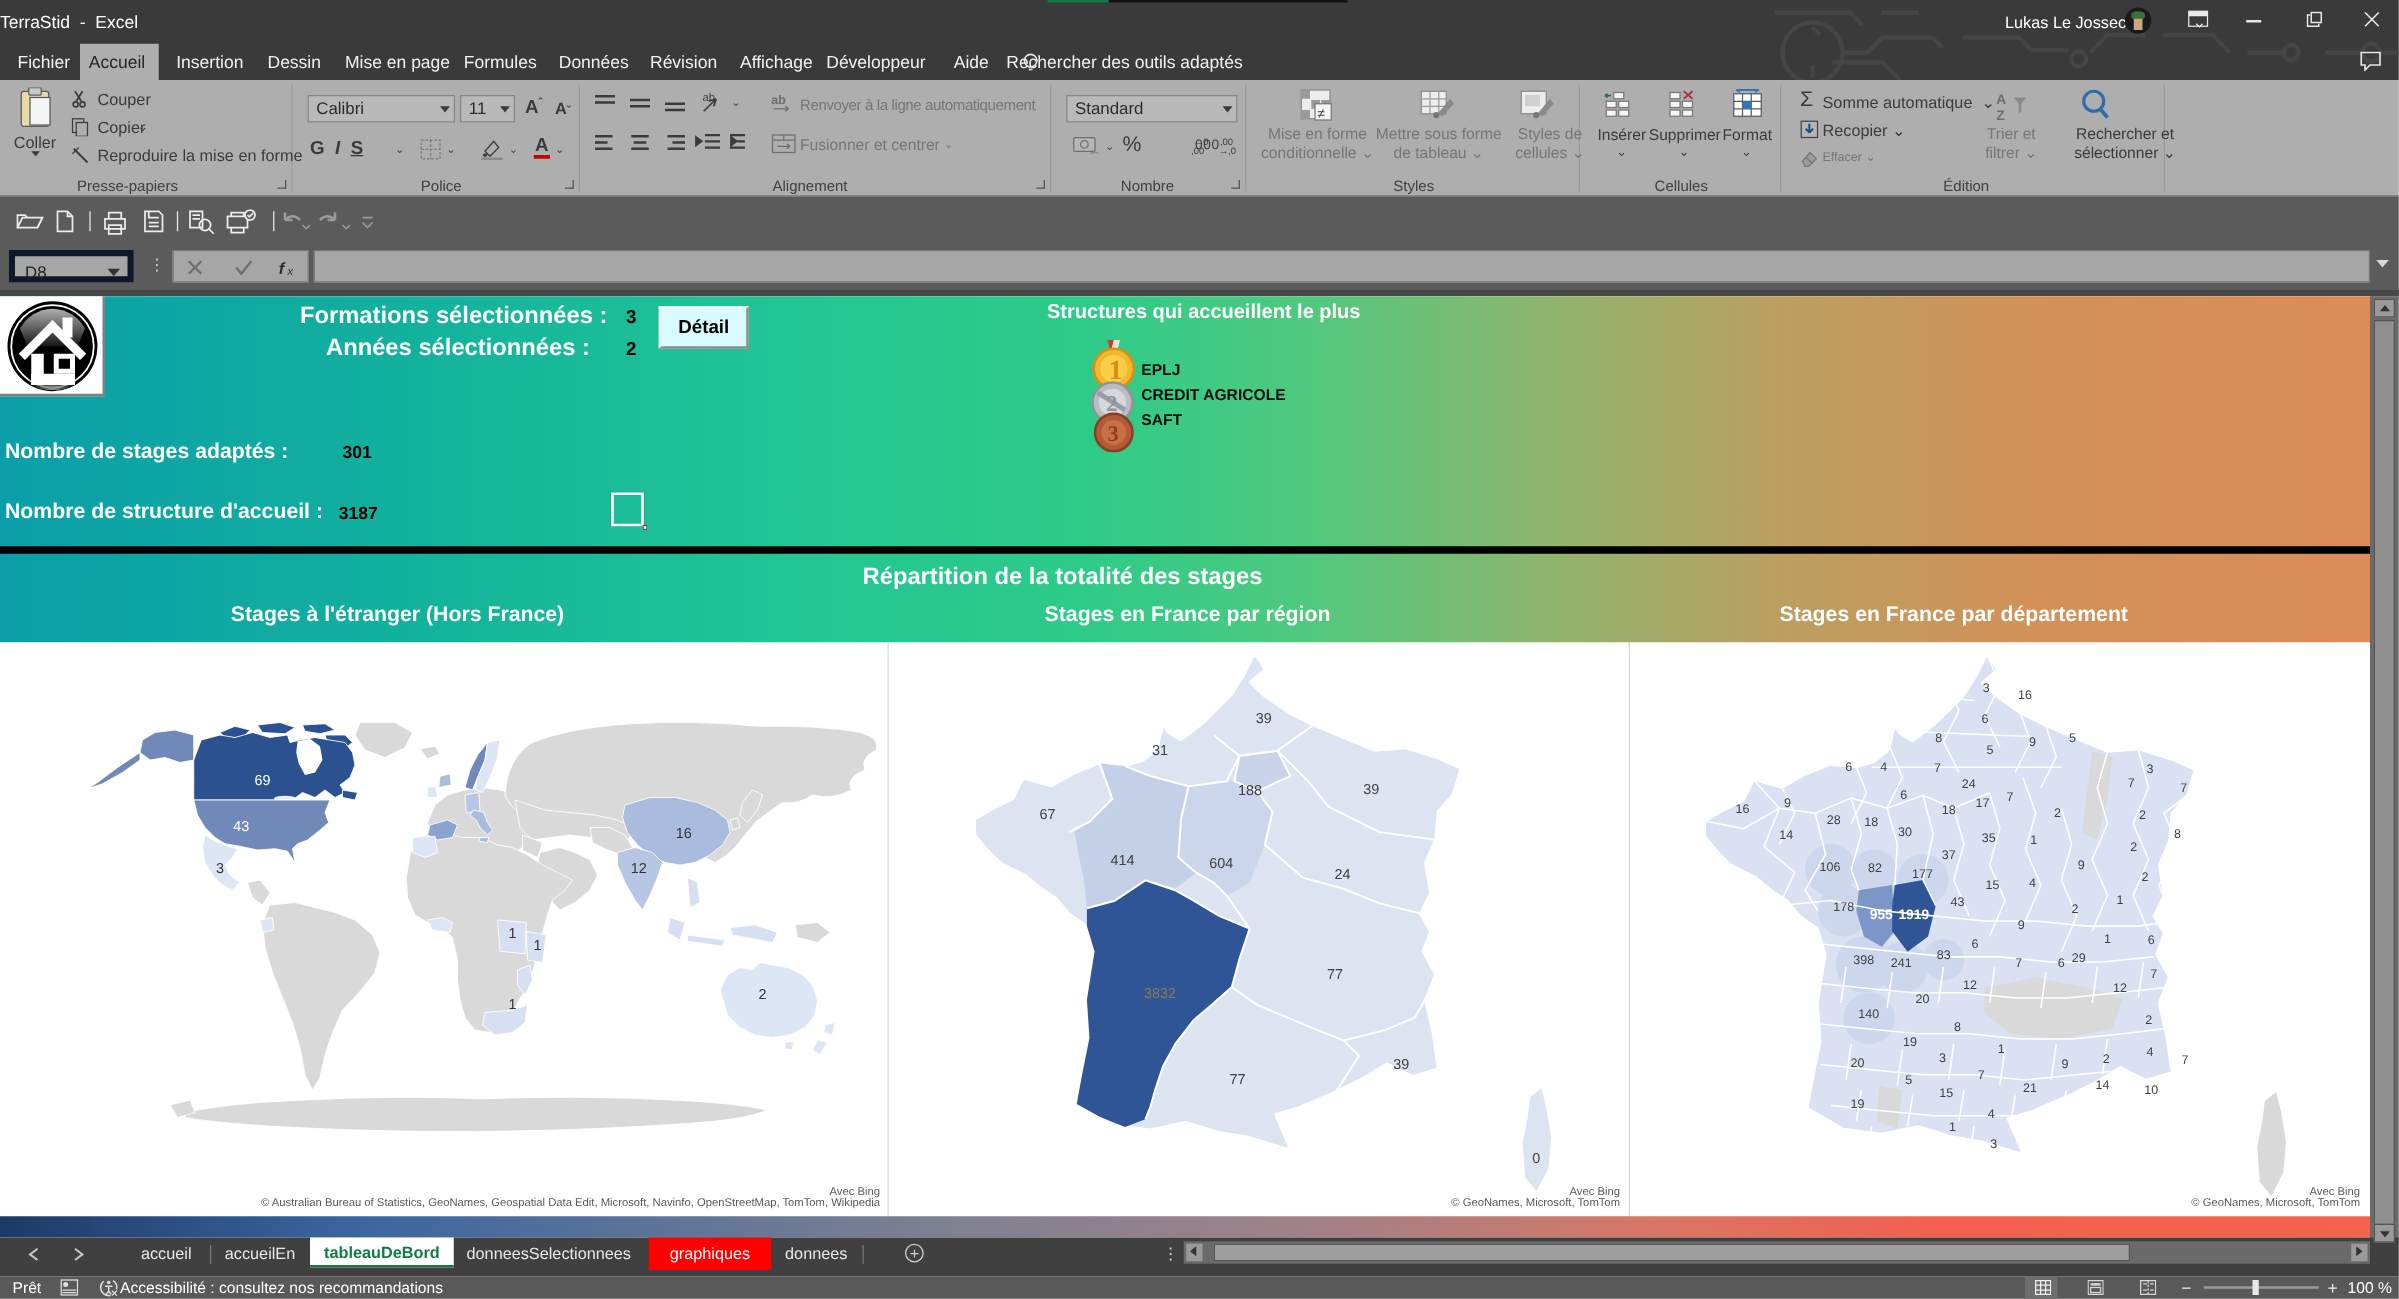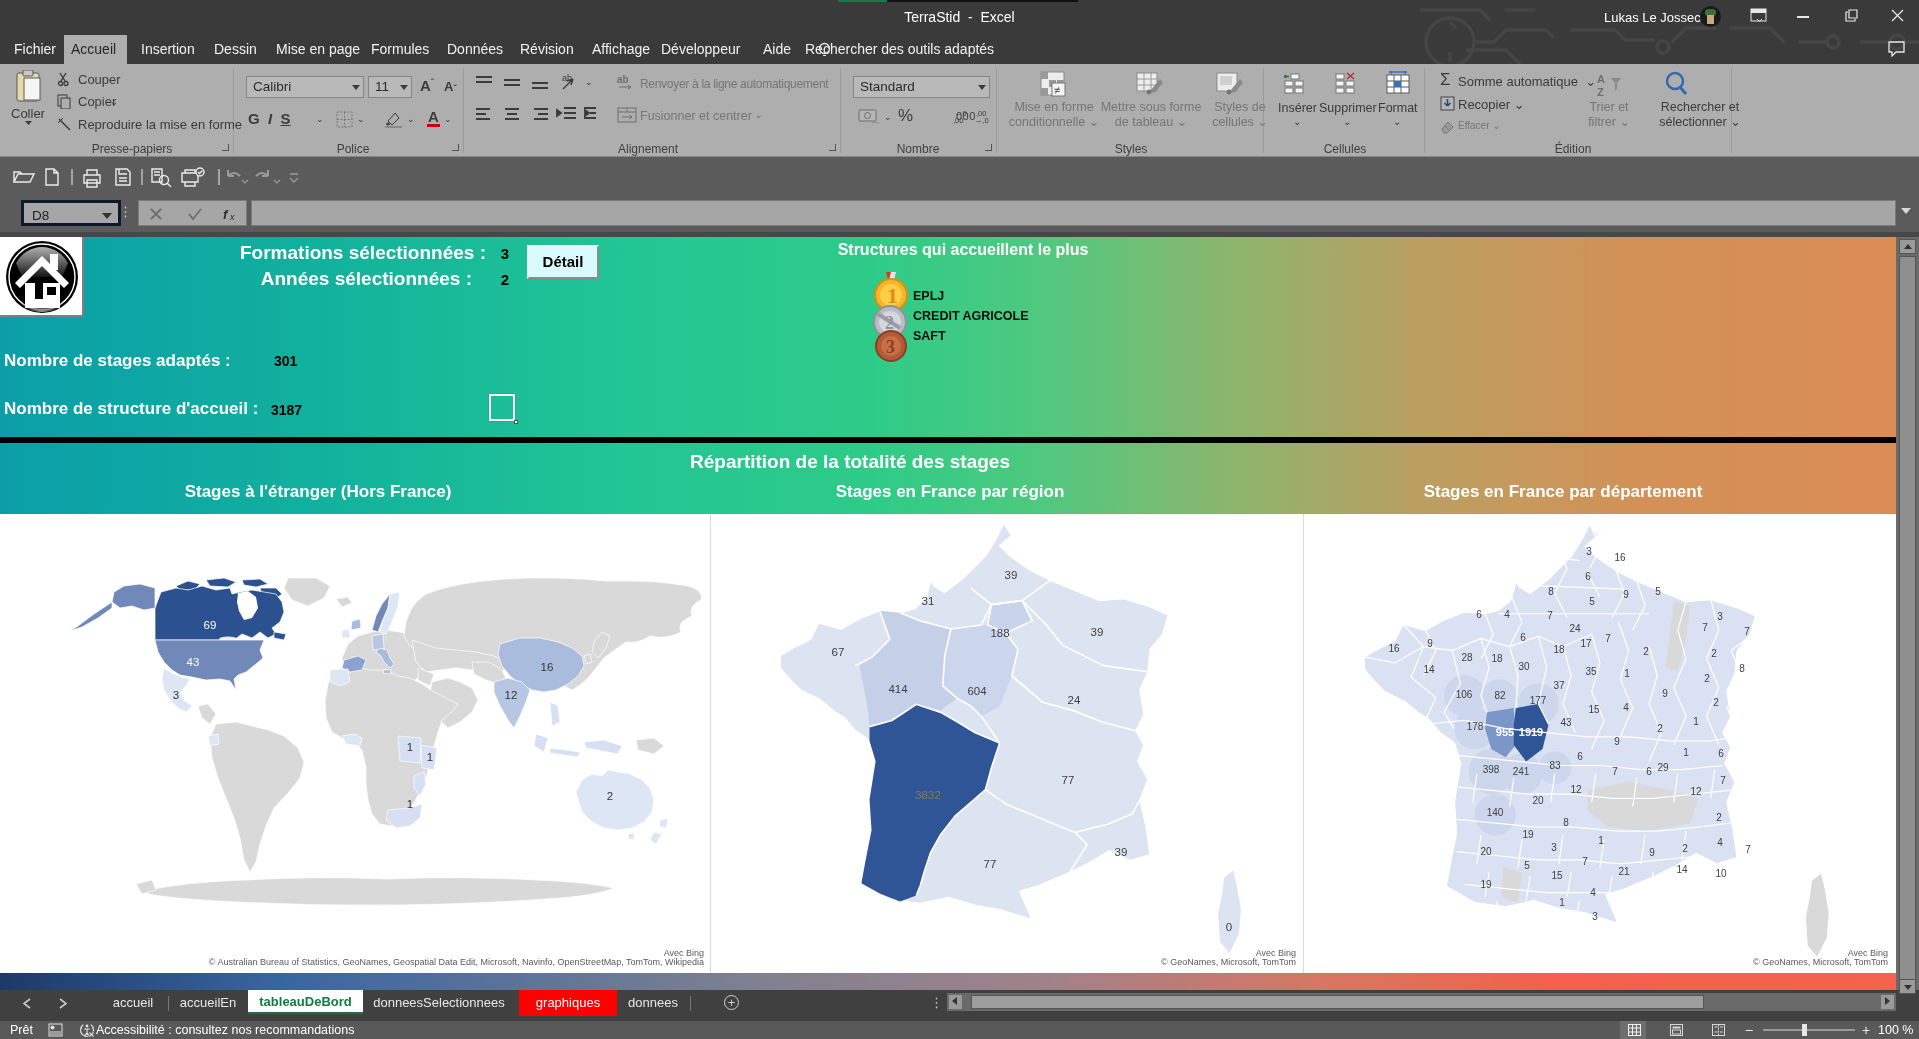--- a/index.html
+++ b/index.html
@@ -50,21 +50,21 @@
       <path d="M30 22 l6 6 M30 62 v-10 M54 42 h20 l12 -12 h40 M126 30 l8 8 M150 30 h45 l10 10 h30"></path>
       <circle cx="243" cy="47" r="6"></circle>
       <path d="M252 42 l14 -14 h30 M310 28 h40 l14 14 M378 42 h30 M440 42 h30 M100 64 l-14 -14 h-40"></path>
       <circle cx="413" cy="42" r="6"></circle>
         <circle cx="477" cy="42" r="7"></circle>
       <path d="M484 42 h15 M0 10 h60 l10 10 M85 10 h30"></path>
     </g>
   </svg>
   <div class="abs" style="left:838px;top:0;width:49px;height:2px;background:#107c41"></div>
   <div class="abs" style="left:887px;top:0;width:191px;height:2px;background:#111"></div>
-  <div class="abs wt" style="left:0;top:9px;width:1919px;text-align:center;font-size:14px">TerraStid&nbsp;&nbsp;-&nbsp;&nbsp;Excel</div>
+  <div class="abs wt" style="left:0;top:9px;width:1919px;font-size:14px">TerraStid&nbsp;&nbsp;-&nbsp;&nbsp;Excel</div>
   <div class="abs wt" style="left:1604px;top:10px;font-size:13px">Lukas Le Jossec</div>
   <div class="abs" style="left:1700px;top:6px;width:21px;height:21px;border-radius:50%;background:#1a1a1a;overflow:hidden">
     <div class="abs" style="left:5px;top:3px;width:11px;height:7px;background:#3b6e3b;border-radius:40%"></div>
     <div class="abs" style="left:7px;top:9px;width:7px;height:9px;background:#c8a882"></div>
   </div>
   <svg class="abs" style="left:1750px;top:8px;width:18px;height:16px" viewBox="0 0 18 16">
       <rect x="1" y="1" width="15" height="12" fill="none" stroke="#e8e8e8"></rect>
       <rect x="1" y="1" width="15" height="4" fill="#e8e8e8"></rect>
       <path d="M7 11 l2.5 2.5 L12 11" stroke="#e8e8e8" fill="none"></path>
     </svg>
@@ -102,21 +102,21 @@
 </div>
 <div class="abs" id="ribbon">
   <div class="abs" style="left:0;top:92px;width:1919px;height:1px;background:#868686"></div>
   <div class="sep" style="left:233px"></div>
     <div class="sep" style="left:463px"></div>
   <div class="sep" style="left:840px"></div>
     <div class="sep" style="left:996px"></div>
   <div class="sep" style="left:1263px"></div>
     <div class="sep" style="left:1424px"></div>
   <div class="sep" style="left:1731px"></div>
-  <div class="glabel" style="left:42px;width:180px">Presse-papiers</div>
+  <div class="glabel" style="left:12px;width:180px">Presse-papiers</div>
   <div class="glabel" style="left:263px;width:180px">Police</div>
   <div class="glabel" style="left:558px;width:180px">Alignement</div>
   <div class="glabel" style="left:828px;width:180px">Nombre</div>
   <div class="glabel" style="left:1041px;width:180px">Styles</div>
   <div class="glabel" style="left:1255px;width:180px">Cellules</div>
   <div class="glabel" style="left:1483px;width:180px">Édition</div>
   <div class="dlg" style="left:222px"></div>
     <div class="dlg" style="left:452px"></div>
   <div class="dlg" style="left:829px"></div>
     <div class="dlg" style="left:985px"></div>
@@ -337,21 +337,21 @@
     <g stroke="#9a9a9a" stroke-width="2" fill="none">
       <path d="M216 10 q6 -6 12 0 M216 10 l0 -6 M216 10 l6 0"></path>
         <path d="M230 14 l3 3 3 -3" stroke-width="1.2"></path>
       <path d="M256 10 q-6 -6 -12 0 M256 10 l0 -6 M256 10 l-6 0"></path>
         <path d="M262 14 l3 3 3 -3" stroke-width="1.2"></path>
       <path d="M278 8 h8 M278 12 l4 4 4 -4" stroke-width="1.4"></path>
     </g>
   </svg>
 </div>
 <div class="abs" id="formula">
-  <div class="abs" style="left:21px;top:4px;width:100px;height:26px;background:#a6a6a6;border:3px solid #0f172a">
+  <div class="abs" style="left:7px;top:4px;width:100px;height:26px;background:#a6a6a6;border:5px solid #0f172a">
     <span style="position:absolute;left:8px;top:5px;font-size:13.5px;color:#222">D8</span>
     <span style="position:absolute;right:6px;top:10px;width:0;height:0;border-left:5px solid transparent;border-right:5px solid transparent;border-top:6px solid #333"></span>
   </div>
   <div class="abs" style="left:119px;top:8px;color:#cfcfcf;font-size:13px;letter-spacing:0">⋮</div>
   <div class="abs" style="left:138px;top:4px;width:109px;height:26px;background:#a6a6a6;border:1px solid #7a7a7a">
     <svg class="abs" style="left:10px;top:6px;width:90px;height:14px" viewBox="0 0 90 14">
       <path d="M2 2 L12 12 M12 2 L2 12" stroke="#6e6e6e" stroke-width="1.8"></path>
       <path d="M40 7 l4 5 L52 2" stroke="#6e6e6e" stroke-width="1.8" fill="none"></path>
       <text x="74" y="12" font-size="13" font-style="italic" font-weight="bold" fill="#2b2b2b">f</text>
         <text x="81" y="13" font-size="9" font-style="italic" fill="#2b2b2b">x</text>

